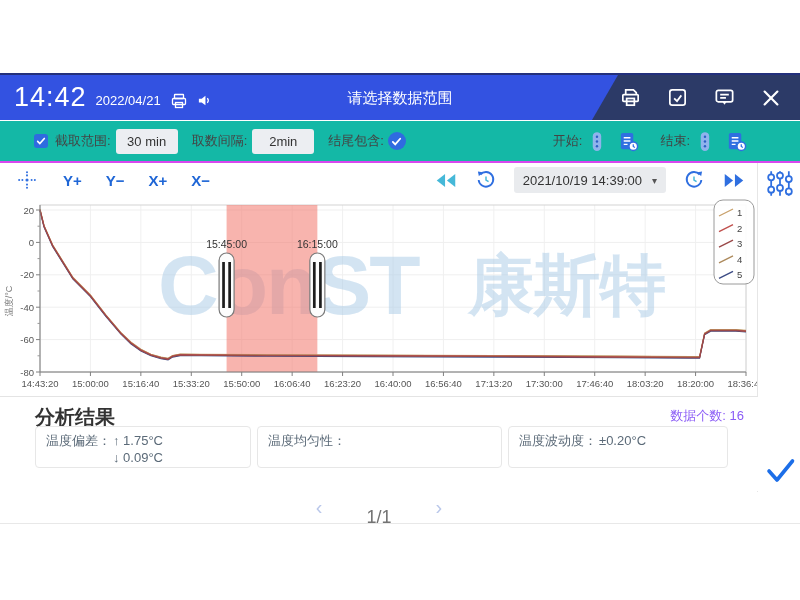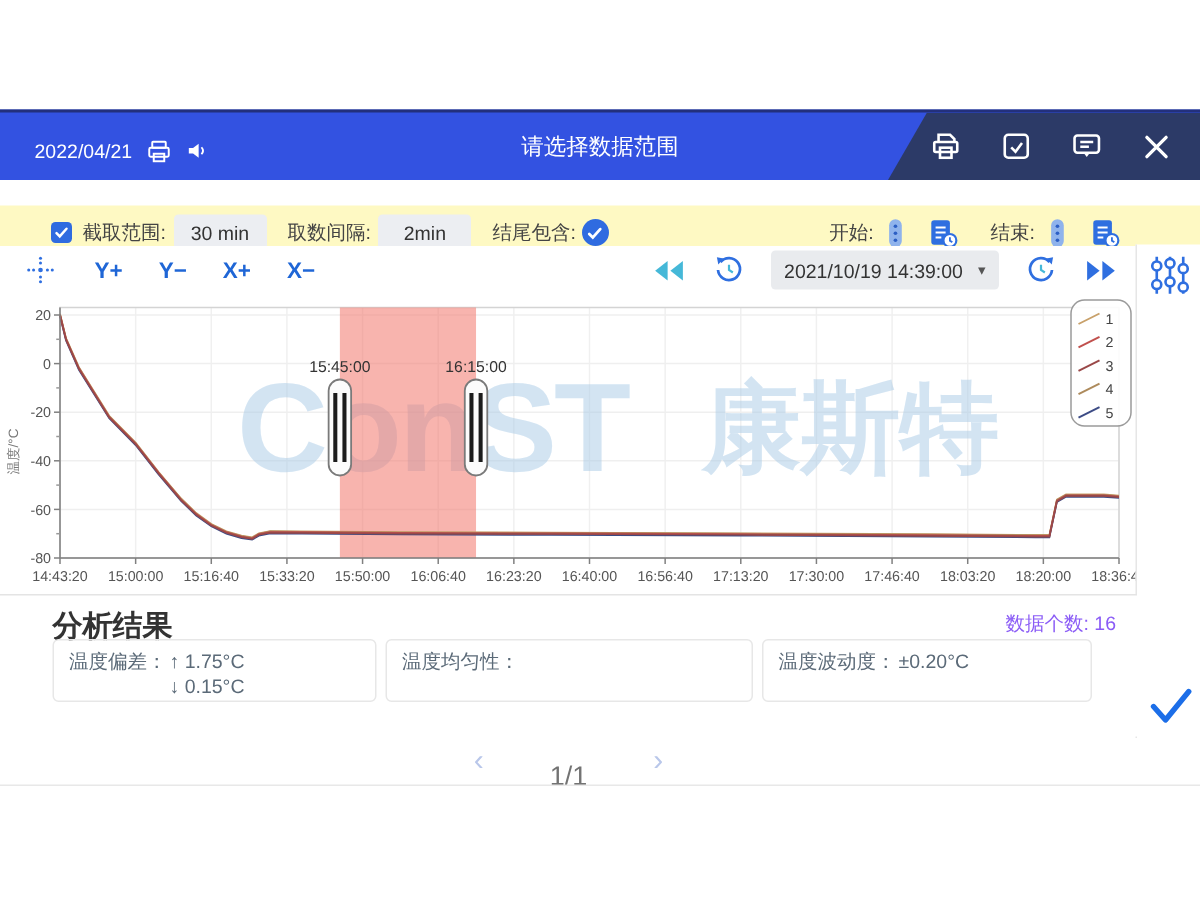--- a/index.html
+++ b/index.html
@@ -12,22 +12,22 @@
   .tb-time{font-size:27px;letter-spacing:1px;}
   .tb-date{font-size:13px;margin-left:9px;margin-top:6px;}
   .tb-ic{margin-left:10px;margin-top:6px;display:flex;align-items:center;}
   .tb-title{position:absolute;left:50%;top:50%;transform:translate(-50%,-50%);font-size:15px;white-space:nowrap;}
   .tb-right{position:absolute;right:0;top:0;height:100%;width:208px;background:#2c3a67;
             clip-path:polygon(26px 0,100% 0,100% 100%,0 100%);
             display:flex;align-items:center;justify-content:flex-end;gap:24px;padding-right:18px;box-sizing:border-box;}
   .tb-btn{display:flex;align-items:center;cursor:pointer;}
   
   .controls-row{position:absolute;left:0;top:121px;width:800px;height:42px;display:flex;align-items:center;
-                padding:0 46px 0 34px;box-sizing:border-box;border-bottom:6px solid #d946ef;
-                font-size:13px;color:#444;background:#fef9c3;margin-top:16px;}
+                padding:0 46px 0 34px;box-sizing:border-box;border-bottom:2px solid #d946ef;
+                font-size:13px;color:#444;background:#14b8a6;}
   .cbx{width:14px;height:14px;background:#2f6be0;border-radius:3px;display:flex;align-items:center;justify-content:center;margin-right:7px;flex:0 0 auto;}
   .lbl{white-space:nowrap;}
   .val{background:#eceef2;border-radius:3px;padding:5px 10px;margin:0 14px 0 5px;min-width:42px;text-align:center;color:#333;}
   .circle-check{width:18px;height:18px;border-radius:50%;background:#2f6be0;display:flex;align-items:center;justify-content:center;margin-left:4px;}
   .cr-spacer{flex:1;}
   .se-ic{margin:0 7px;display:flex;align-items:center;}
   .se-lbl{margin-left:14px;white-space:nowrap;}
   
   .chart-toolbar{position:absolute;left:0;top:164px;width:758px;height:32px;display:flex;align-items:center;background:#fff;}
   .ct-cross{margin-left:15px;display:flex;align-items:center;}
@@ -58,20 +58,21 @@
   .pg-num{font-size:18px;color:#737373;margin-top:20px;}
   .window-bottom{position:absolute;left:0;top:523px;width:800px;height:0;border-top:1px solid #e8e8e8;}
 </style>
 </head>
 <body>
 
 <div class="screen">
 
   <header class="titlebar">
     <div class="tb-left">
+      <span class="tb-time">14:42</span>
       <span class="tb-date">2022/04/21</span>
       <span class="tb-ic">
         <svg width="16" height="16" viewBox="0 0 16 16" fill="none" stroke="#fff" stroke-width="1.3">
           <rect x="3.5" y="1.5" width="9" height="4" rx="0.5"></rect>
             <rect x="1.5" y="5.5" width="13" height="6" rx="1"></rect>
             <rect x="4.5" y="9.5" width="7" height="5"></rect>
         </svg>
       </span>
       <span class="tb-ic">
         <svg width="15" height="15" viewBox="0 0 16 16">
@@ -344,21 +345,21 @@
     </span>
   </div>
 
   <section class="analysis">
     <div class="an-heading">分析结果</div>
     <div class="an-count">数据个数: 16</div>
     <div class="an-boxes">
       <div class="abox b1">
         <span class="bl">温度偏差：</span>
         <span class="bv">↑ 1.75°C</span>
-        <span class="bv">↓ 0.15°C</span>
+        <span class="bv">↓ 0.09°C</span>
       </div>
       <div class="abox b2">
         <span class="bl">温度均匀性：</span>
       </div>
       <div class="abox b3">
         <span class="bl">温度波动度：</span>
         <span class="bv">±0.20°C</span>
       </div>
     </div>
   </section>

